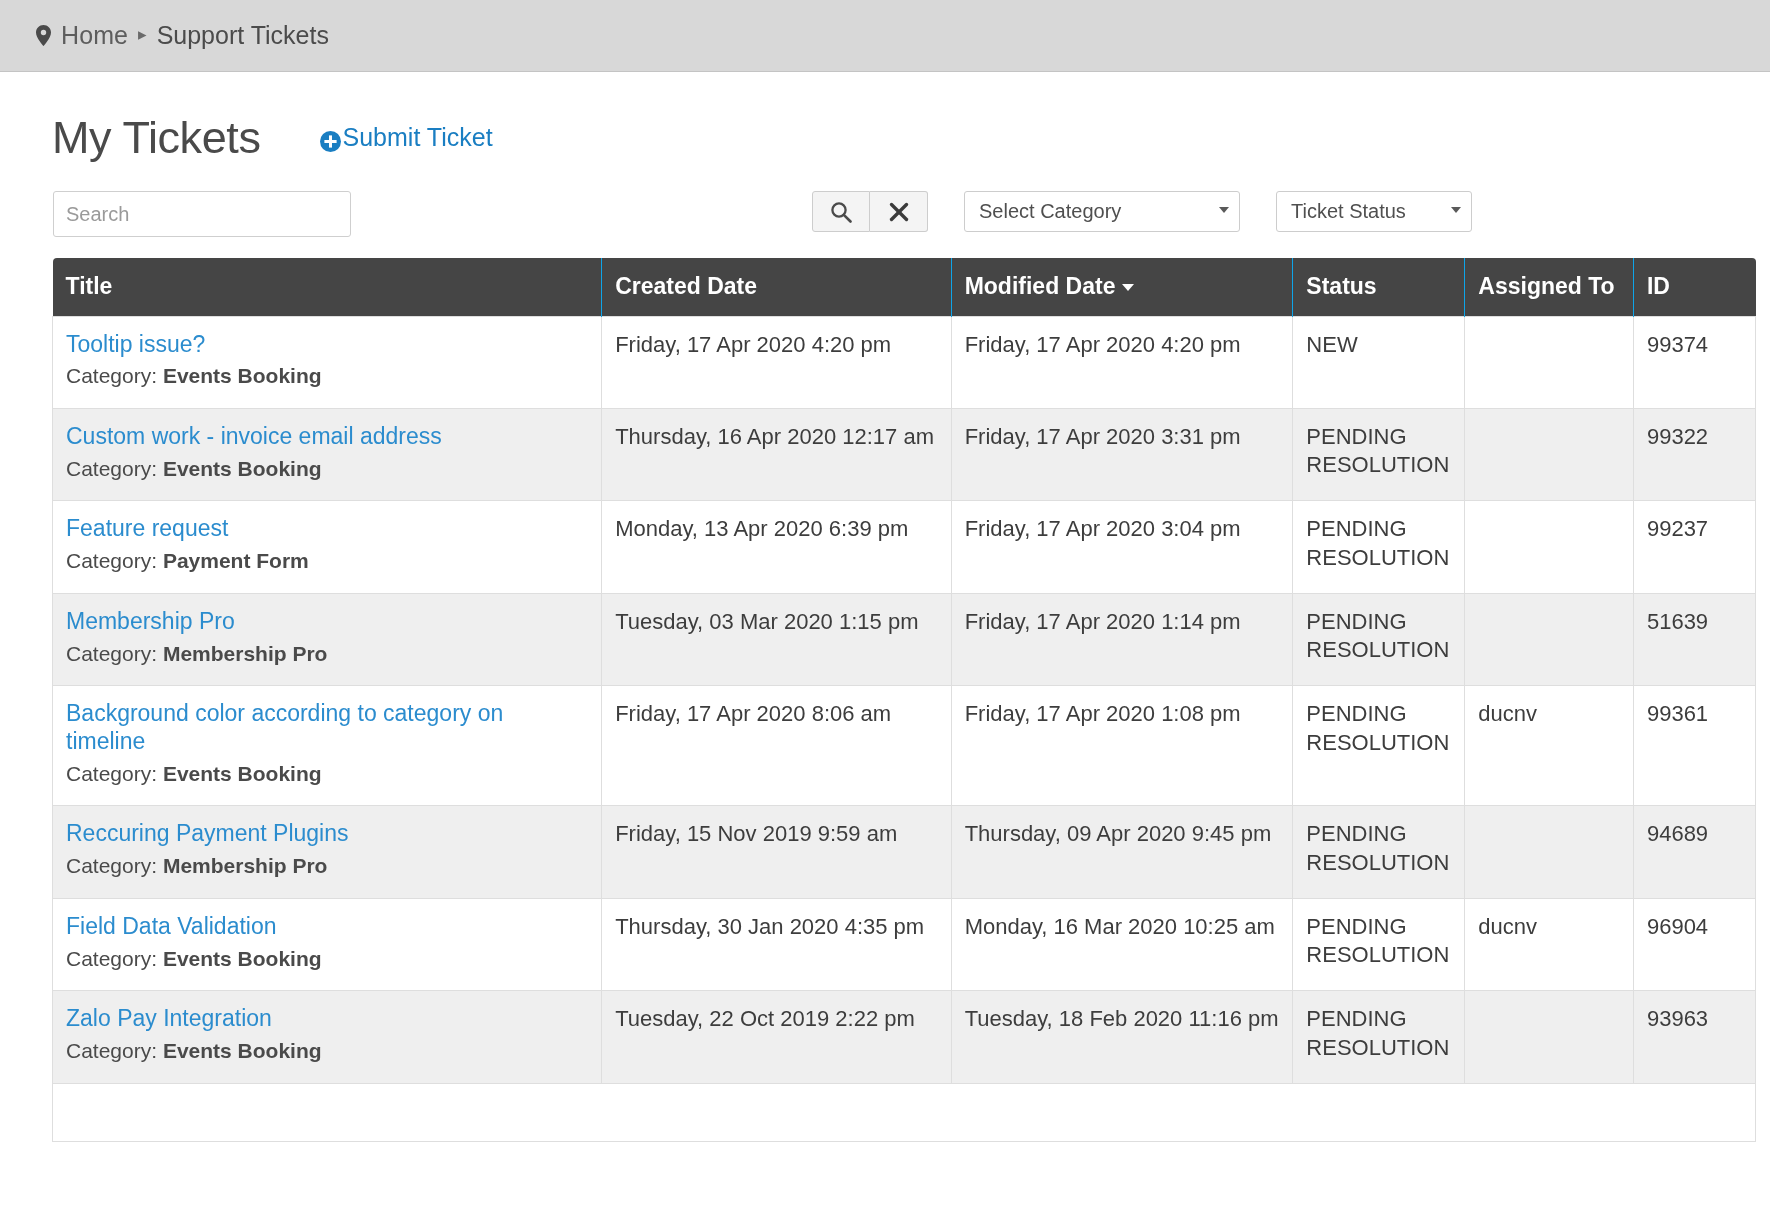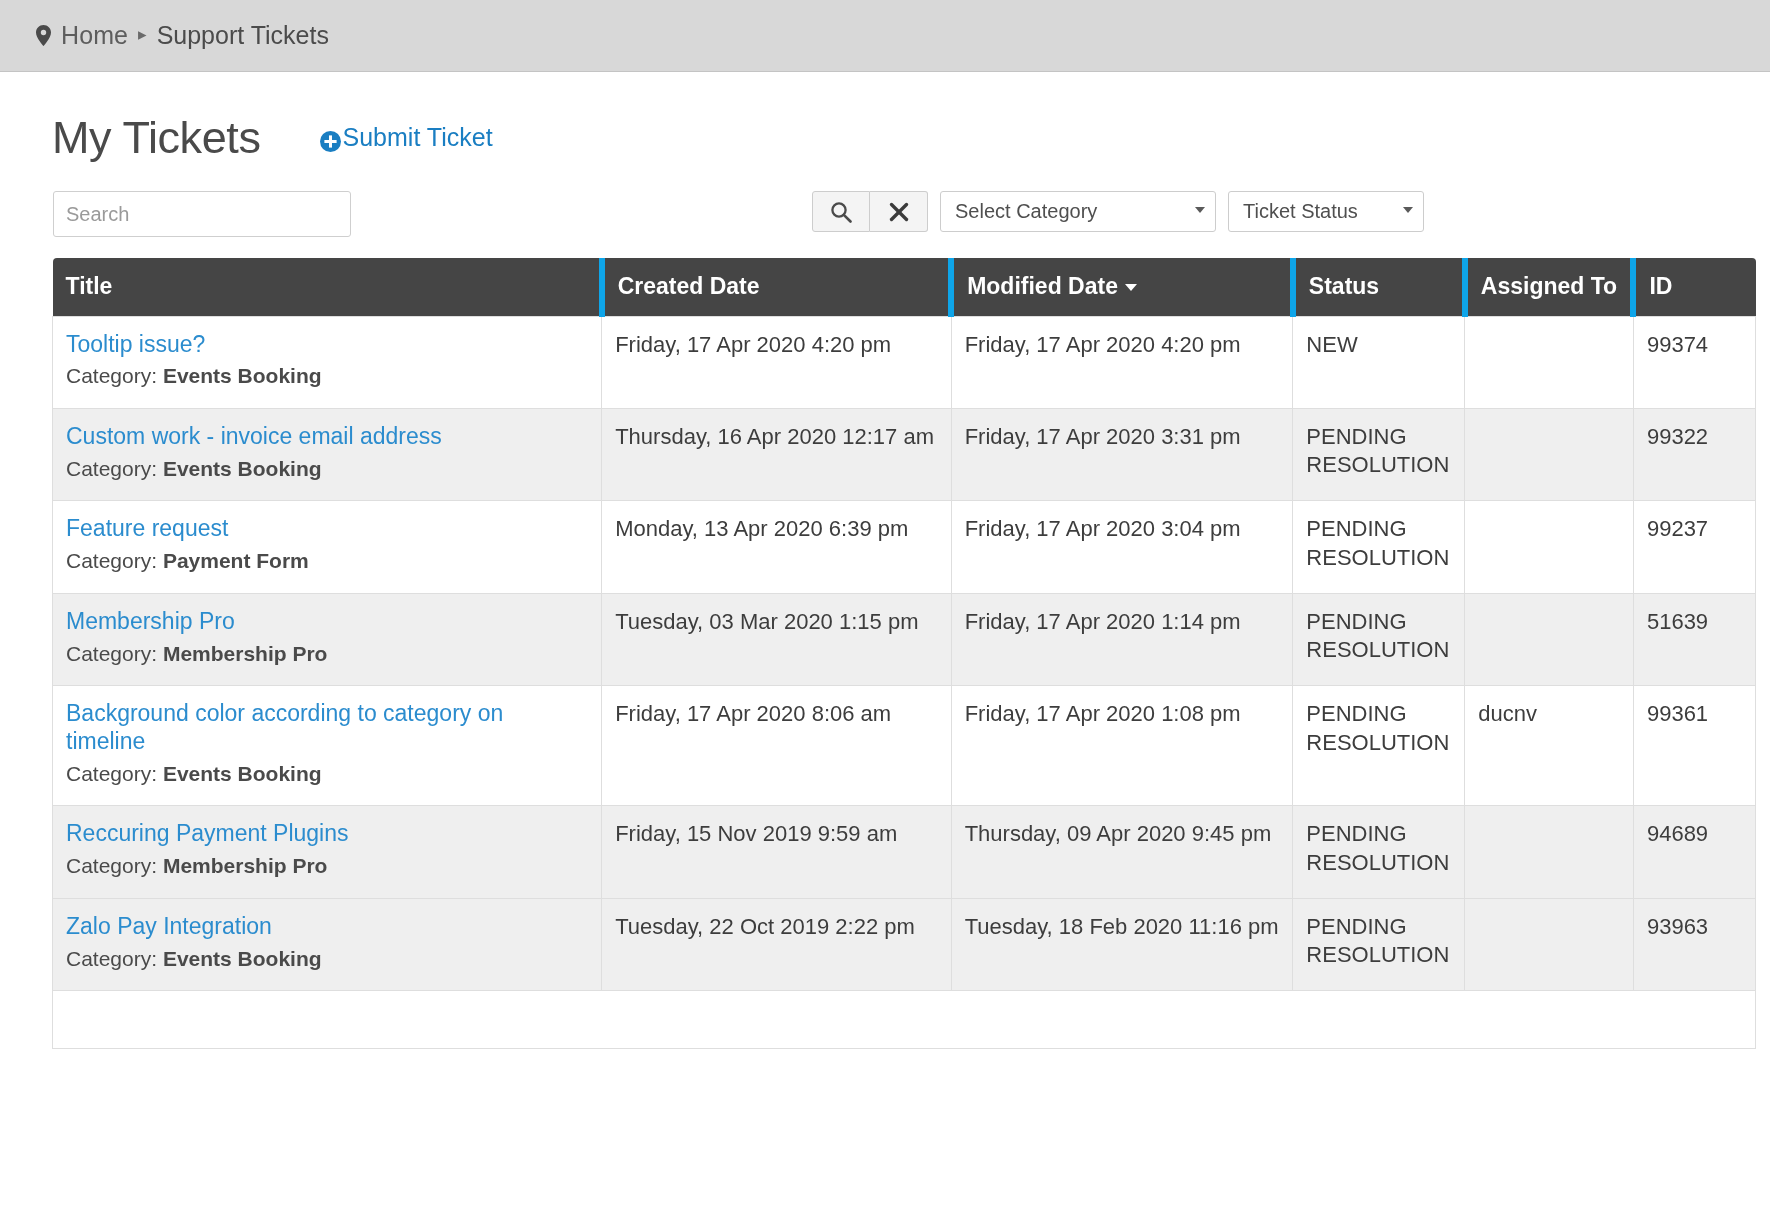--- a/index.html
+++ b/index.html
@@ -126,21 +126,21 @@
     cursor: pointer;
     padding: 0;
   }
   .icon-btn + .icon-btn { border-left: none; }
   .icon-btn:first-child { border-radius: 3px 0 0 3px; }
   .icon-btn:last-child { border-radius: 0 3px 3px 0; }
   .icon-btn svg { display: block; }
 
   .select-wrap {
     position: relative;
-    margin-left: 12px;
+    margin-left: 36px;
   }
   .select-wrap.cat { width: 276px; }
   .select-wrap.status { width: 196px; }
   .fake-select {
     width: 100%;
     height: 41px;
     border: 1px solid #cdcdcd;
     border-radius: 3px;
     background: #ffffff;
     font-size: 20px;
@@ -176,21 +176,21 @@
   }
   table.tickets thead th {
     background: #454545;
     color: #ffffff;
     font-size: 23px;
     font-weight: bold;
     text-align: left;
     padding: 14px 14px 14px 13px;
     height: 58px;
     vertical-align: middle;
-    border-right: 6px solid #0ea5e9;
+    border-right: 1px solid #0ea5e9;
     white-space: nowrap;
   }
   table.tickets thead th:last-child { border-right: none; }
   table.tickets thead th:first-child { border-radius: 4px 0 0 0; }
   table.tickets thead th:last-child  { border-radius: 0 4px 0 0; }
 
   .sort-caret {
     display: inline-block;
     width: 0; height: 0;
     border-left: 6px solid transparent;
@@ -401,20 +401,31 @@
             <td>
               <a class="ticket-link" href="#">Reccuring Payment Plugins</a>
               <div class="cat-line"><span class="cat-label">Category: </span><span class="cat-value">Membership Pro</span></div>
             </td>
             <td>Friday, 15 Nov 2019 9:59 am</td>
             <td>Thursday, 09 Apr 2020 9:45 pm</td>
             <td>PENDING RESOLUTION</td>
             <td></td>
             <td>94689</td>
           </tr>
+          <tr class="even">
+            <td>
+              <a class="ticket-link" href="#">Field Data Validation</a>
+              <div class="cat-line"><span class="cat-label">Category: </span><span class="cat-value">Events Booking</span></div>
+            </td>
+            <td>Thursday, 30 Jan 2020 4:35 pm</td>
+            <td>Monday, 16 Mar 2020 10:25 am</td>
+            <td>PENDING RESOLUTION</td>
+            <td>ducnv</td>
+            <td>96904</td>
+          </tr>
           <tr class="odd">
             <td>
               <a class="ticket-link" href="#">Zalo Pay Integration</a>
               <div class="cat-line"><span class="cat-label">Category: </span><span class="cat-value">Events Booking</span></div>
             </td>
             <td>Tuesday, 22 Oct 2019 2:22 pm</td>
             <td>Tuesday, 18 Feb 2020 11:16 pm</td>
             <td>PENDING RESOLUTION</td>
             <td></td>
             <td>93963</td>

